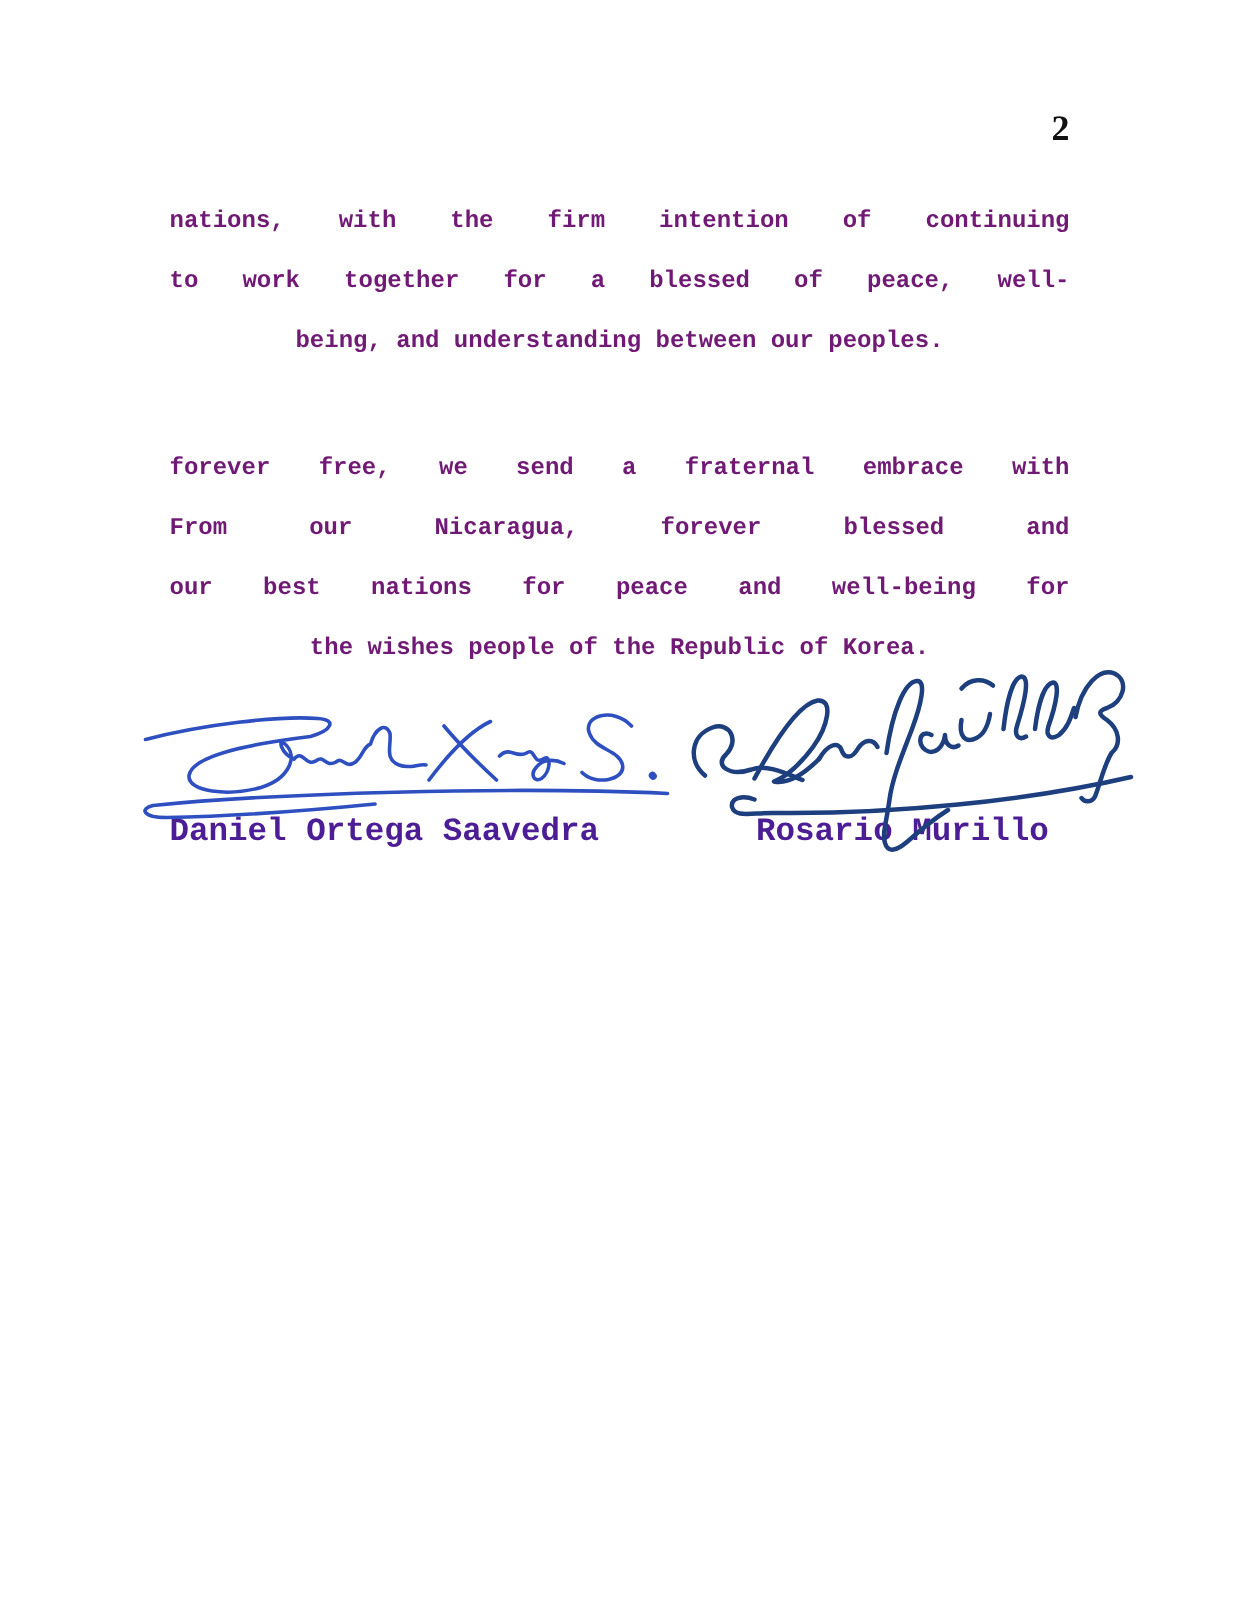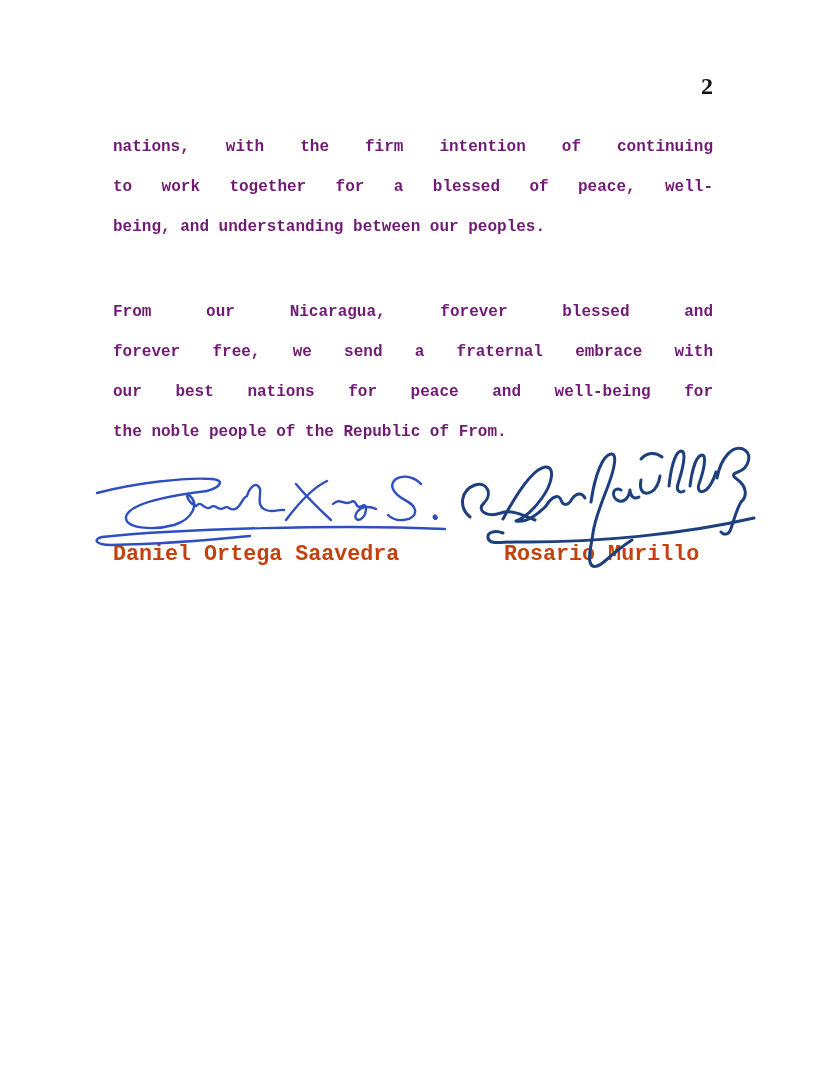--- a/index.html
+++ b/index.html
@@ -33,35 +33,35 @@
     width: 600px;
     color: #701a75;
     font-weight: bold;
     font-size: 16px;
   }
   .para-1 { top: 127px; }
   .para-2 { top: 292px; }
   .line {
     line-height: 40px;
     white-space: nowrap;
-    text-align: left;
+    text-align: center;
   }
   .line.j {
     white-space: normal;
     text-align: justify;
     text-align-last: justify;
     text-justify: inter-word;
   }
   .names-row {
     position: absolute;
     left: 113px;
     top: 541px;
     width: 604px;
     height: 28px;
-    color: #c2410c;
+    color: #4c1d95;
     font-weight: bold;
     font-size: 21.7px;
     line-height: 28px;
   }
   .name {
     position: absolute;
     top: 0;
     white-space: nowrap;
   }
   .name-1 { left: 0; }
@@ -80,24 +80,24 @@
 
   <div class="page-number">2</div>
 
   <div class="body-text para-1">
     <div class="line j">nations, with the firm intention of continuing</div>
     <div class="line j">to work together for a blessed of peace, well-</div>
     <div class="line">being, and understanding between our peoples.</div>
   </div>
 
   <div class="body-text para-2">
+    <div class="line j">forever free, we send a fraternal embrace with</div>
     <div class="line j">From our Nicaragua, forever blessed and</div>
-    <div class="line j">forever free, we send a fraternal embrace with</div>
     <div class="line j">our best nations for peace and well-being for</div>
-    <div class="line">the noble people of the Republic of From.</div>
+    <div class="line">the wishes people of the Republic of Korea.</div>
   </div>
 
   <div class="names-row">
     <span class="name name-1">Daniel Ortega Saavedra</span>
     <span class="name name-2">Rosario Murillo</span>
   </div>
 
   <svg class="sig sig-1" width="362" height="90" viewBox="0 0 362 90">
     <g fill="none" stroke-width="2.4" stroke-linecap="round" stroke-linejoin="round" stroke="#2e4fc0">
 

